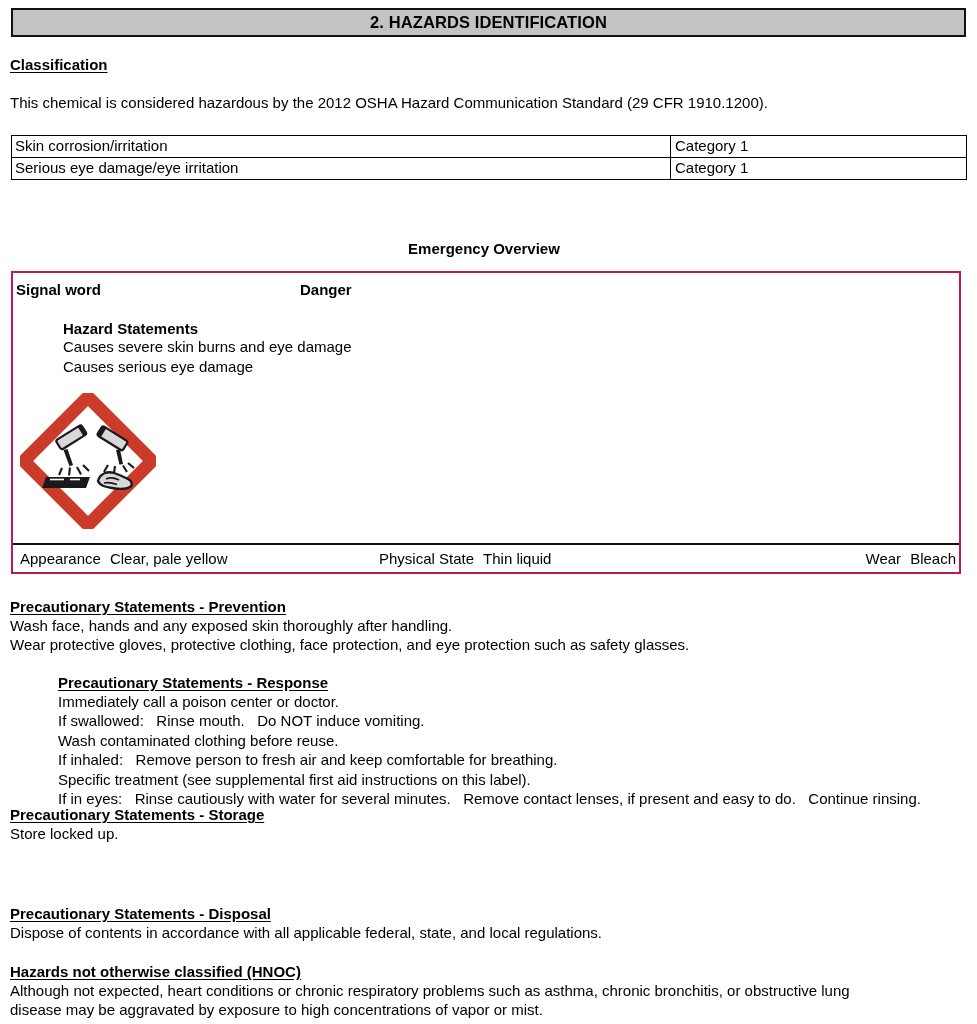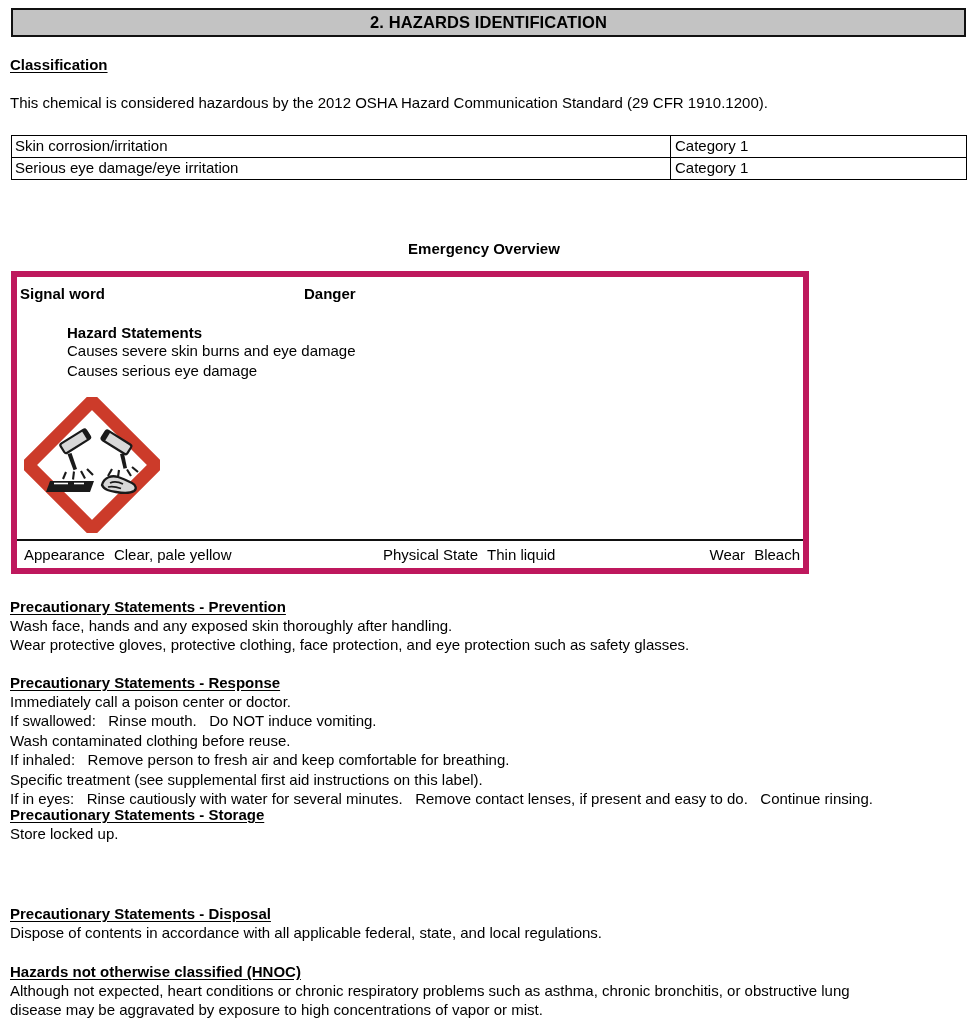--- a/index.html
+++ b/index.html
@@ -105,23 +105,23 @@
     text-align: center;
     font-size: 15px;
     font-weight: bold;
   }
 
   
   .eo-box {
     position: absolute;
     left: 11px;
     top: 271px;
-    width: 798px;
+    width: 950px;
     height: 303px;
-    border: 6px solid #be185d;
+    border: 2px solid #be185d;
     background: #fff;
   }
 
   .eo-signal-row {
     position: absolute;
     left: 3px;
     top: 8px;
     width: 100%;
     height: 20px;
   }
@@ -172,21 +172,21 @@
   .kv-key { font-weight: normal; }
   .kv-val { font-weight: normal; }
   .kv-gap { display: inline-block; width: 9px; }
 
   
   .p-block { position: absolute; left: 10px; }
   .p-block .u-head { margin: 0 0 1px 0; display: block; }
   .p-block .body-line { display: block; }
 
   #prevention-block { top: 598px; }
-  #response-block   { top: 674px; }
+  #response-block   { top: 674px; margin-left: 48px; }
   #storage-block    { top: 806px; }
   #disposal-block   { top: 905px; }
   #hnoc-block       { top: 963px; }
 </style>
 </head>
 <body>
 
 <div class="page">
 
   <div class="section-bar">

